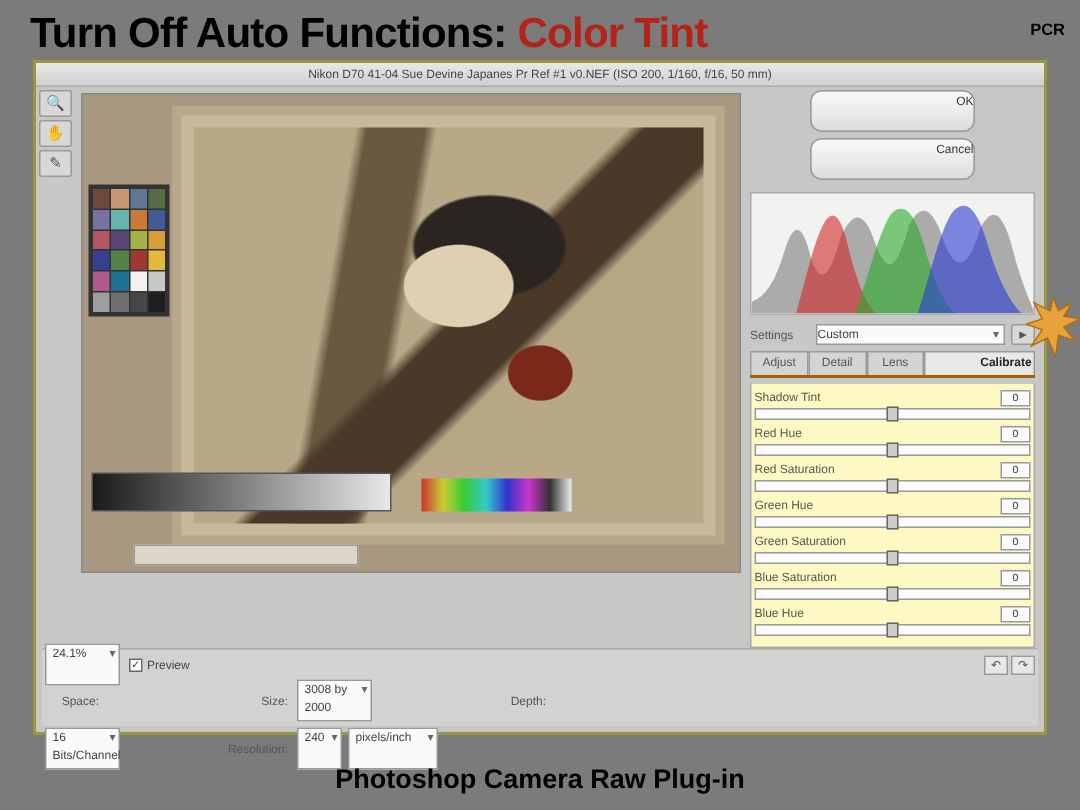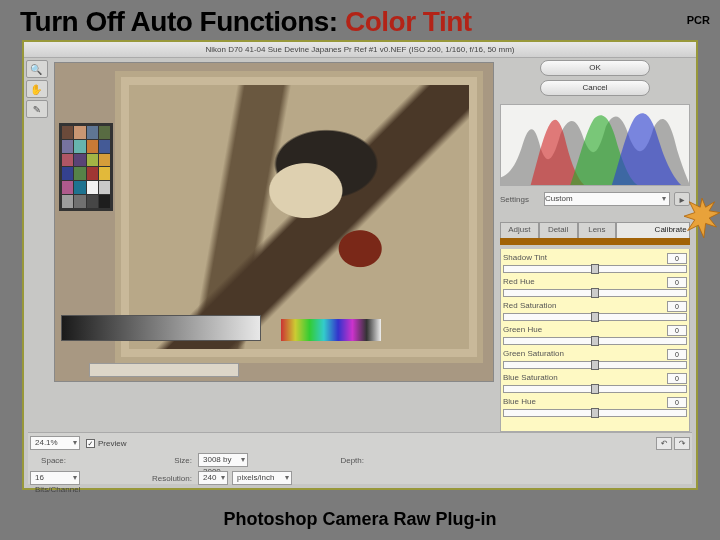--- a/index.html
+++ b/index.html
@@ -105,24 +105,24 @@
   .grayband {
     position: absolute; left: 34px; bottom: 4px; width: 150px; height: 14px;
     background: #ddd6c8; border:1px solid #999;
   }
   .rightcol {
     position: absolute; top: 18px; right: 6px; width: 190px; bottom: 56px;
     display: flex; flex-direction: column; gap: 4px;
     font-size: 8px; color: #555;
   }
   .btn {
-    width: 110px; height: 16px; margin: 0 auto;
+    width: 110px; height: 28px; margin: 0 auto;
     background: linear-gradient(#fafafa,#dcdcdc);
     border: 1px solid #999; border-radius: 8px;
-    font-size: 8px; text-align: center; line-height: 14px; color: #333;
+    font-size: 8px; text-align: right; line-height: 14px; color: #333;
   }
   .radiorow {
     display: flex; gap: 10px; justify-content: center; margin-top: 2px;
     font-size: 8px; color: #444;
   }
   .radiorow span::before {
     content:""; display:inline-block; width:7px; height:7px;
     border:1px solid #777; border-radius:50%; margin-right:3px;
     vertical-align: -1px; background:#eee;
   }
@@ -140,27 +140,27 @@
   .settingsrow .lab { width:40px; font-size:8px; color:#555;}
   .dropdown {
     flex:1; height:14px; background:#fafafa; border:1px solid #999;
     font-size:8px; padding:0 0; line-height:12px; color:#444;
     position:relative;
   }
   .dropdown::after{
     content:"▾"; position:absolute; right:3px; top:0; font-size:8px; color:#666;
   }
   .tabs {
-    display:flex; gap:0; margin-top:12px; border-bottom:7px solid #a16207;align-items:flex-end;
+    display:flex; gap:0; margin-top:0; border-bottom:2px solid #a16207;align-items:flex-end;
   }
   .tab {
     flex:1; height:16px; font-size:8px; text-align:center; line-height:14px;
     background:#d4d4d2; border:1px solid #999; border-bottom:none; color:#555;
   }
-  .tab.active { background:#e8e8e6; font-weight:normal; color:#222;padding-left:35px; }
+  .tab.active { background:#e8e8e6; font-weight:bold; color:#222;padding-left:35px; }
   .sliders {
     flex:1; overflow:hidden; display:flex; flex-direction:column; gap:4px;
     padding:4px 2px; background:#fef9c3; border:1px solid #aaa; border-top:none;
   }
   .sld { display:flex; flex-direction:column; gap:1px; }
   .sldhead { display:flex; justify-content:space-between; font-size:8px; color:#555;}
   .sldval { width:20px; height:11px; background:#fafafa; border:1px solid #999;
     font-size:7px; text-align:center; line-height:9px; color:#333;}
   .track {
     height:8px; background:#fafafa; border:1px solid #999; position:relative;
@@ -172,21 +172,21 @@
   .bottombar {
     position:absolute; left:4px; right:4px; bottom:4px; height:52px;
     background:#d2d2d0; border-top:1px solid #aaa;
     font-size:8px; color:#555;
   }
   .zoomrow {
     position:absolute; top:2px; left:2px; right:2px; height:16px;
     display:flex; align-items:center; gap:6px;
   }
   .minidrop {
-    height:14px; background:#fafafa; border:1px solid #999;
+    height:28px; background:#fafafa; border:1px solid #999;
     font-size:8px; padding:0 10px 12px 4px; line-height:12px; color:#444;
     position:relative; min-width:50px;
   }
   .minidrop::after{content:"▾"; position:absolute; right:2px; top:0; font-size:8px; color:#666;}
   .chk { display:flex; align-items:center; gap:3px; font-size:8px; color:#444;}
   .chk .box { width:9px; height:9px; border:1px solid #666; background:#fafafa;
     font-size:7px; text-align:center; line-height:7px; color:#333;}
   .navarrows {
     margin-left:auto; display:flex; gap:2px;
   }

